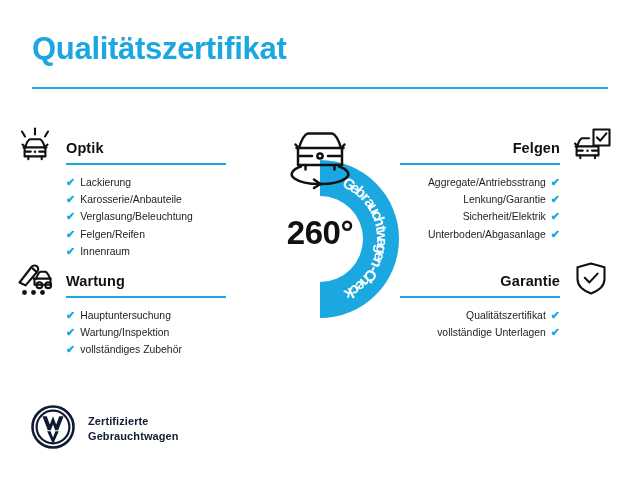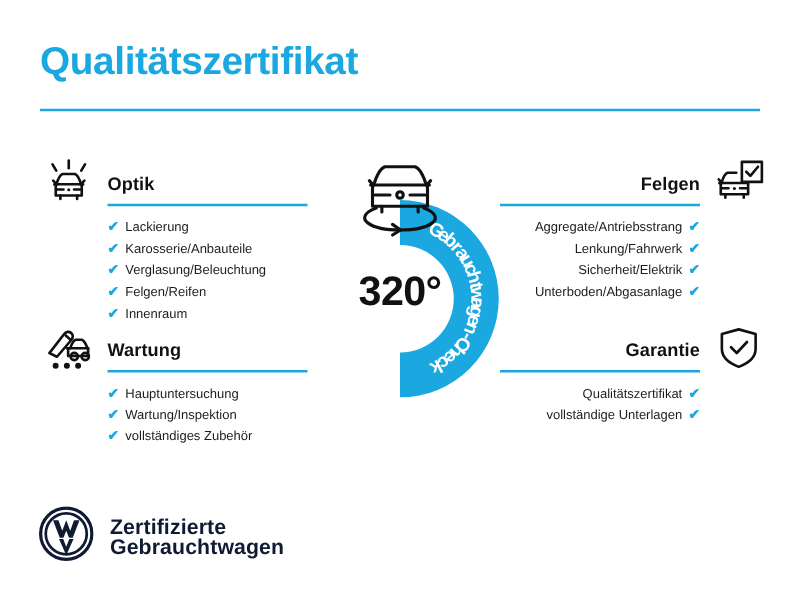--- a/index.html
+++ b/index.html
@@ -41,21 +41,21 @@
     width: 576px;
     height: 2px;
     background: #1ba7df;
   }
 
   
   .block {
     position: absolute;
     width: 250px;
   }
-  .block-left  { left: 32px; }
+  .block-left  { left: 12px; }
   .block-right { left: 364px; }
   .row-top     { top: 122px; }
   .row-bottom  { top: 255px; }
 
   .block-head {
     position: relative;
     height: 46px;
   }
   .block-icon {
     position: absolute;
@@ -144,21 +144,21 @@
   
   .footer {
     position: absolute;
     left: 31px;
     top: 405px;
     display: flex;
     align-items: center;
     gap: 13px;
   }
   .footer-text {
-    font-size: 17px;
+    font-size: 11px;
     font-weight: bold;
     line-height: 15.5px;
     color: #101b33;
     letter-spacing: 0.1px;
     white-space: nowrap;
   }
 </style>
 </head>
 <body>
 
@@ -211,21 +211,21 @@
             <path d="M29 15.4 L32.3 18.7 L38.4 11.4"></path>
           </g>
           <circle cx="19.5" cy="28.8" r="1.25" fill="#111111"></circle>
         </svg>
       </div>
       <div class="block-title">Felgen</div>
       <div class="block-underline"></div>
     </div>
     <ul class="check-list">
       <li><span>Aggregate/Antriebsstrang</span><span class="check-mark">✔</span></li>
-      <li><span>Lenkung/Fahrwerk</span><span class="check-mark">✔</span></li>
+      <li><span>Lenkung/Garantie</span><span class="check-mark">✔</span></li>
       <li><span>Sicherheit/Elektrik</span><span class="check-mark">✔</span></li>
       <li><span>Unterboden/Abgasanlage</span><span class="check-mark">✔</span></li>
     </ul>
   </div>
 
   <div class="block block-left row-bottom">
     <div class="block-head">
       <div class="block-icon">
         <svg viewBox="0 0 46 46" width="46" height="46">
           <g fill="none" stroke="#111111" stroke-width="2.1" stroke-linecap="round" stroke-linejoin="round">
@@ -311,21 +311,21 @@
           <path d="M25 38 L37 38 M53 38 L65 38"></path>
 
           <path d="M26 48.5 C17 51.5 14 56.5 19.5 60.5 C25 64.5 36 66 45 66"></path>
           <path d="M64 48.5 C73 51.5 76 56.5 70.5 60.5 C65 64.5 54 66 45 66"></path>
           <path d="M39 61.5 L45.5 66 L39 70"></path>
         </g>
         <circle cx="45" cy="38" r="2.6" fill="none" stroke="#111111" stroke-width="2.5"></circle>
       </svg>
     </div>
 
-    <div class="badge-360">320°</div>
+    <div class="badge-360">260°</div>
   </div>
 
   <div class="footer">
     <div>
       <svg width="44" height="44" viewBox="0 0 44 44">
         <circle cx="22" cy="22" r="20.5" fill="none" stroke="#101b33" stroke-width="2.6"></circle>
         <circle cx="22" cy="22" r="16.4" fill="none" stroke="#101b33" stroke-width="2.2"></circle>
         <path d="M22 11.2 L25.2 19.6 L28.2 11.2 L32.6 11.2 L27.2 25.2
                  L24.2 25.2 L22 19.6 L19.8 25.2 L16.8 25.2 L11.4 11.2
                  L15.8 11.2 L18.8 19.6 Z" fill="#101b33"></path>

